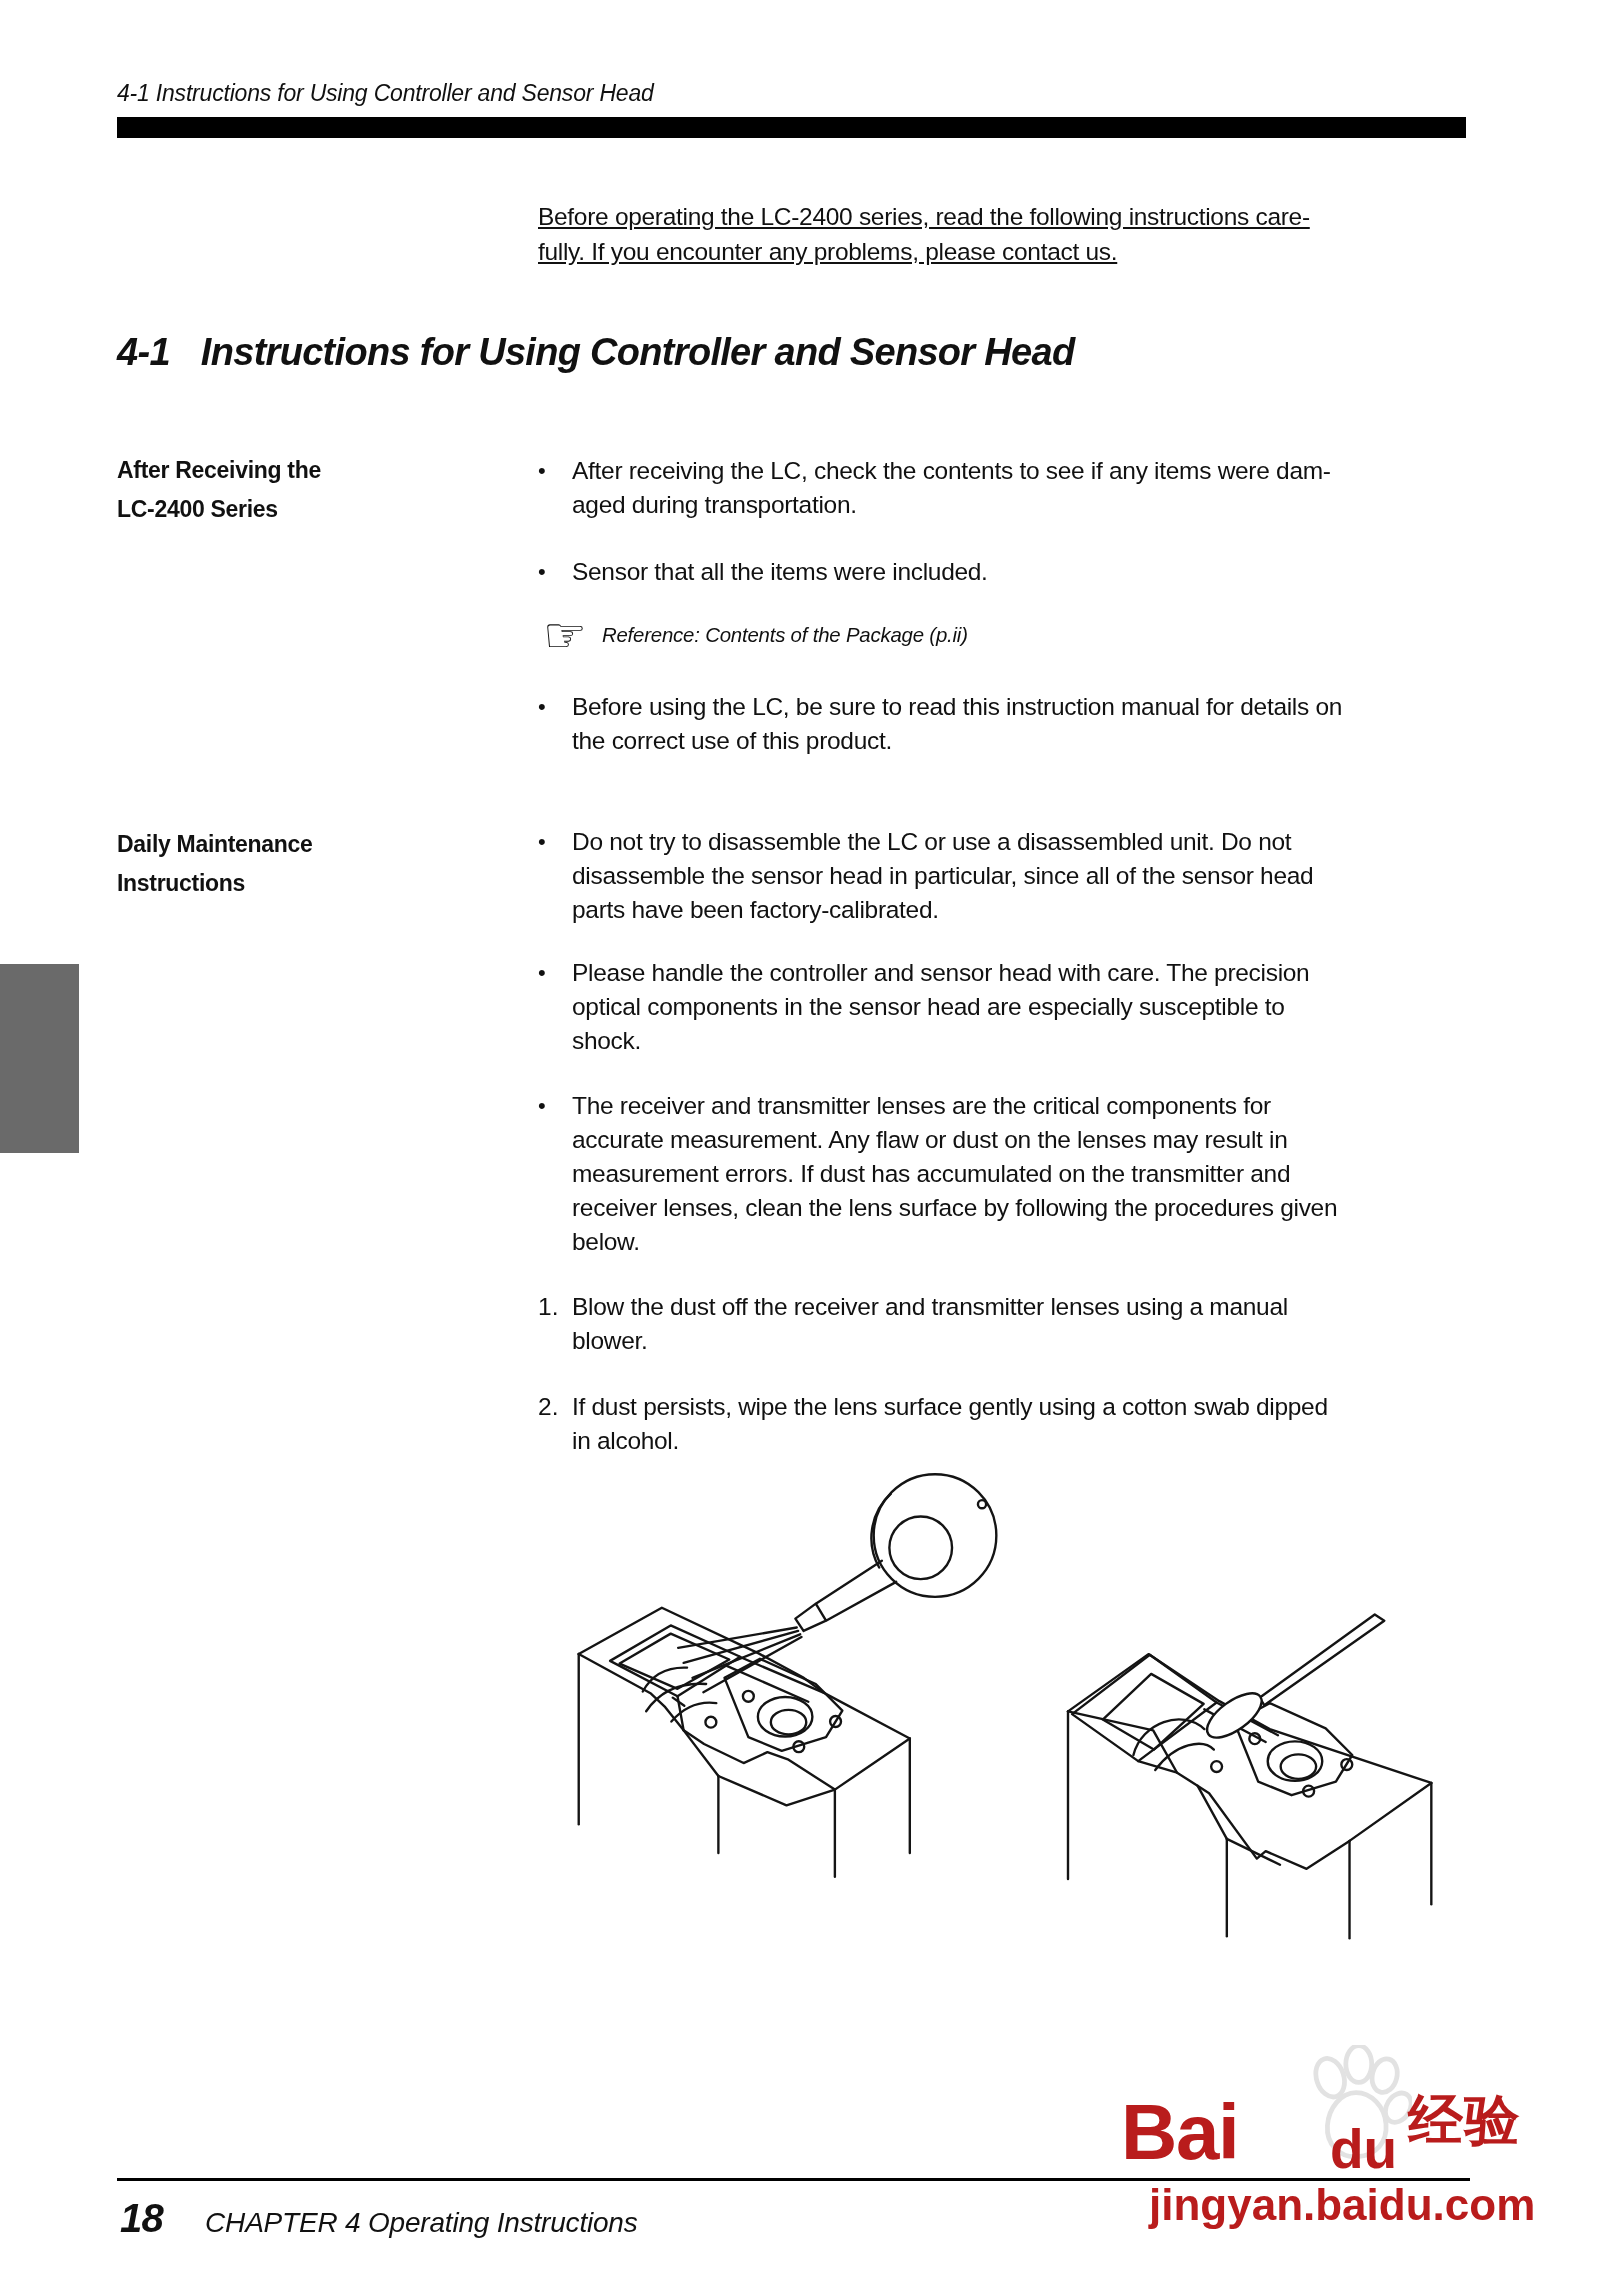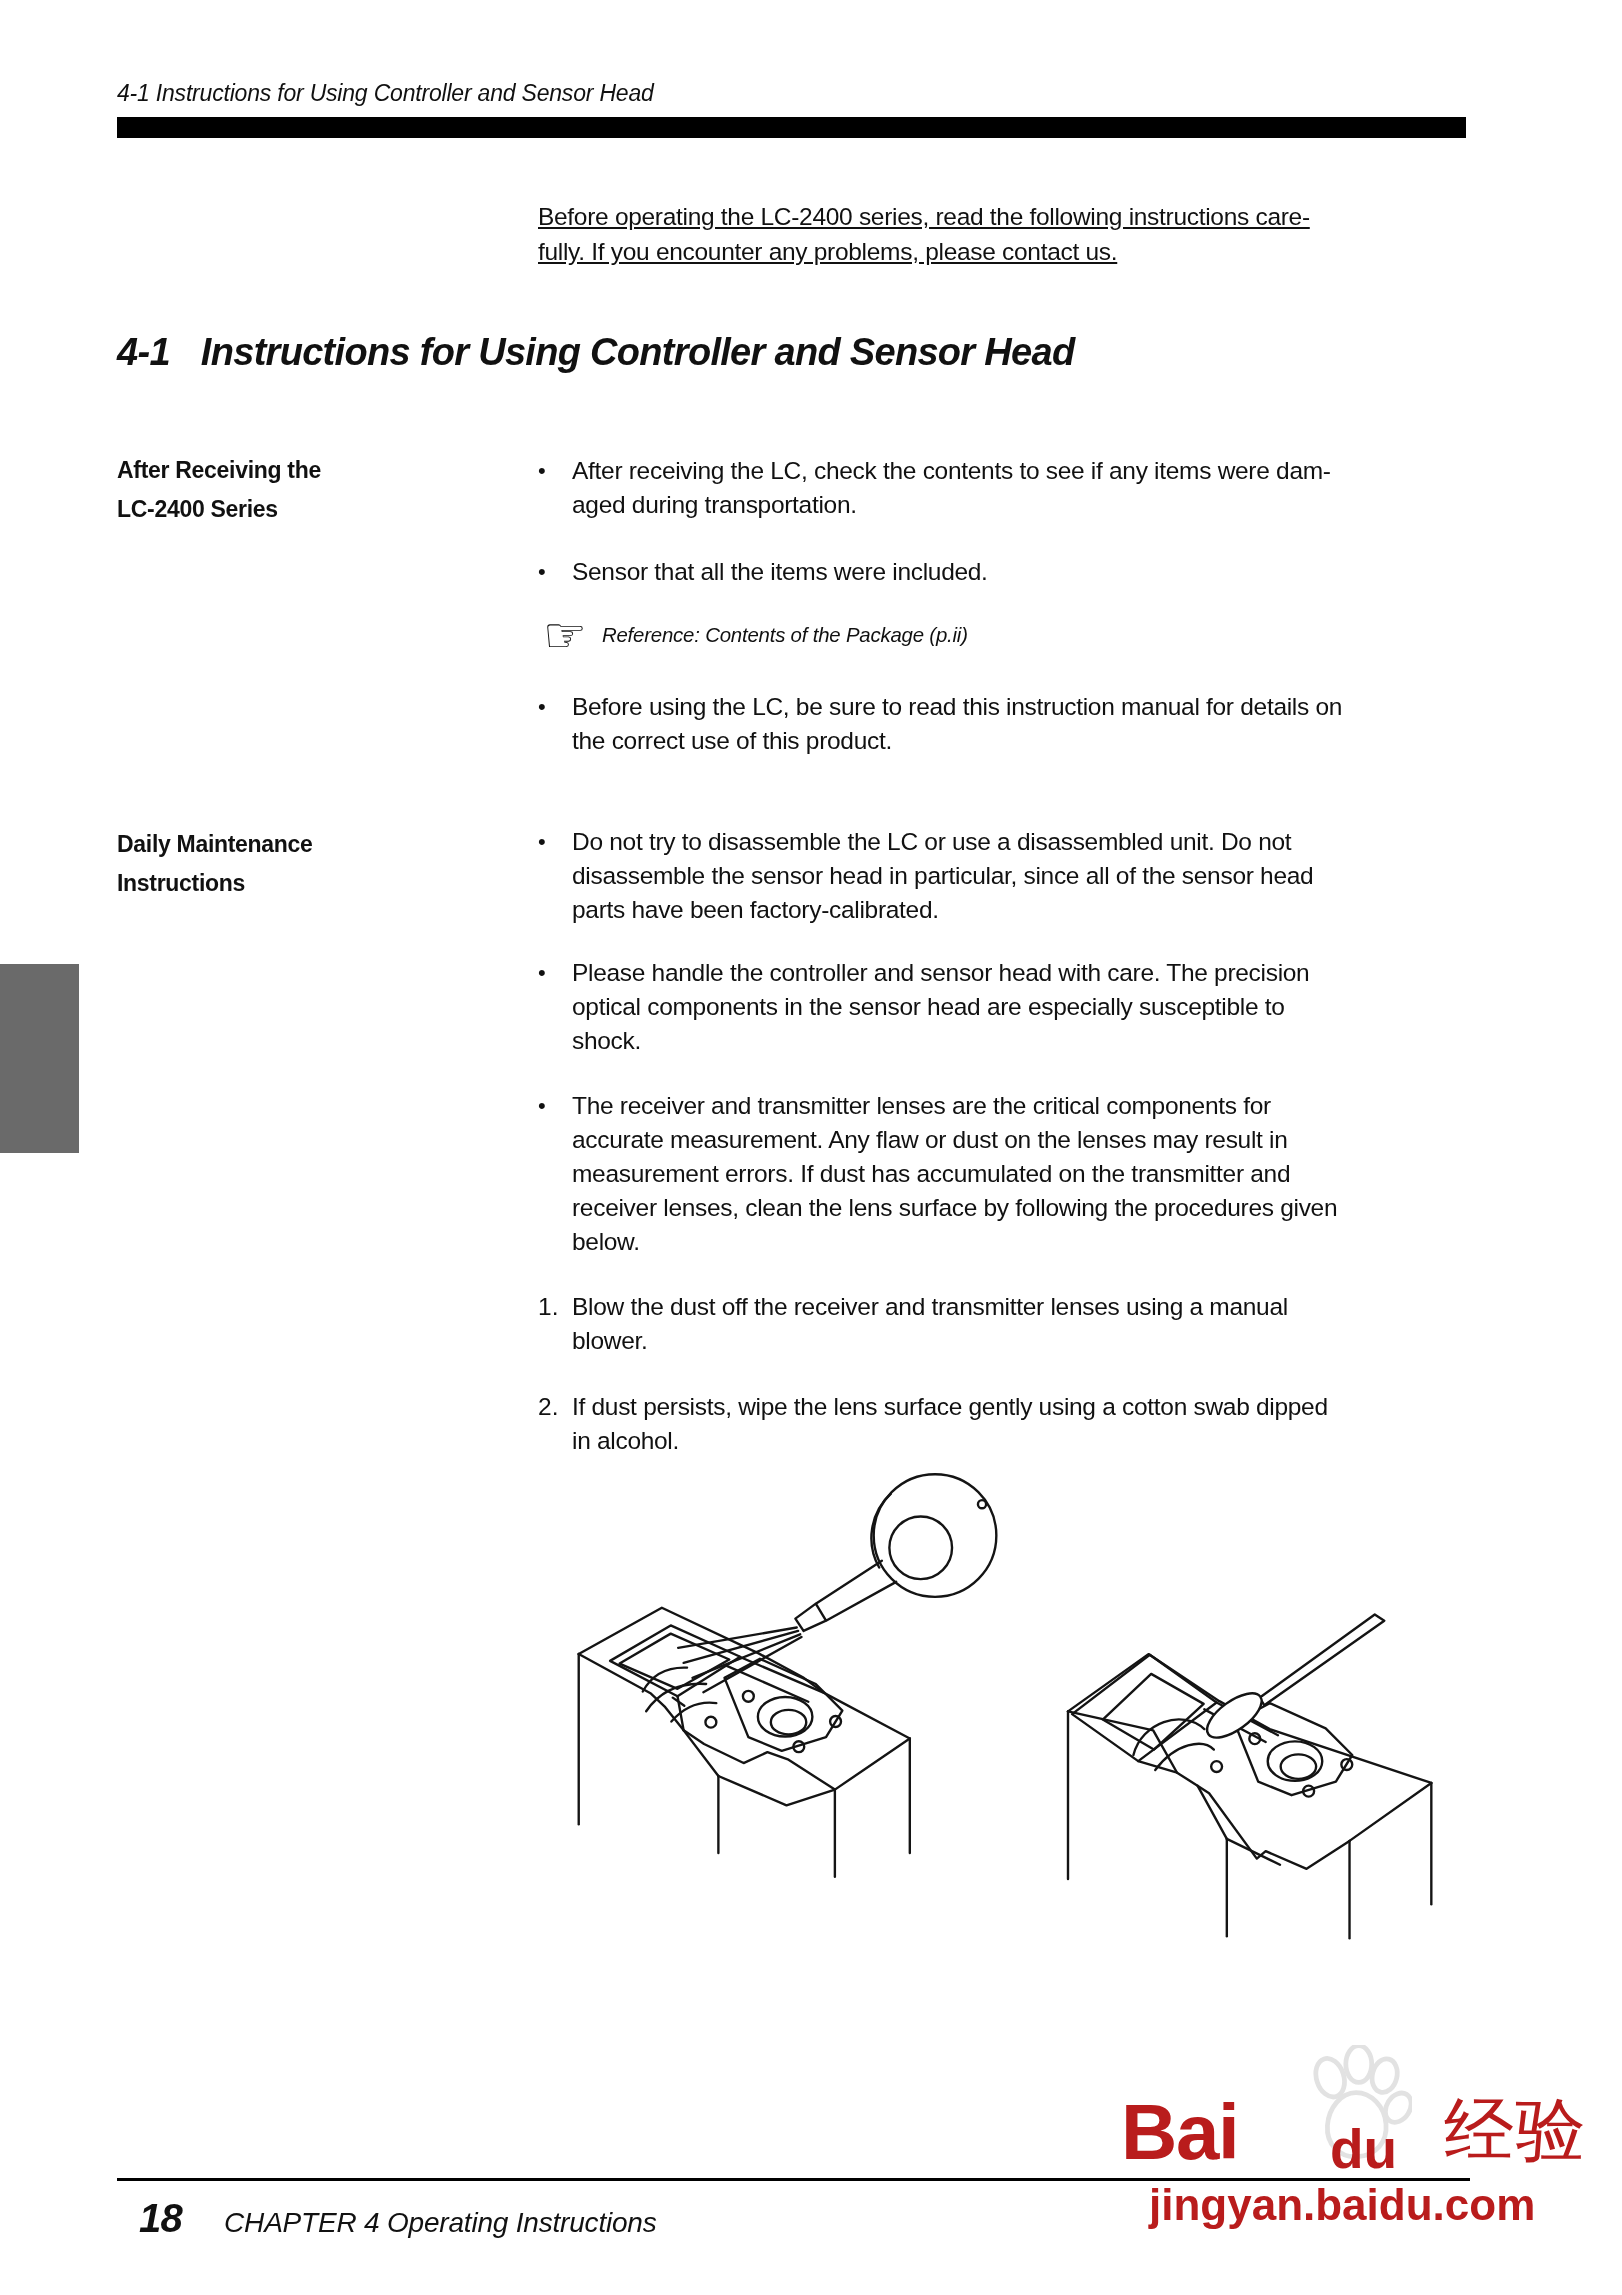--- a/index.html
+++ b/index.html
@@ -36,29 +36,29 @@
   .b-mnt-3 { top:1089px; }
   .b-step-1 { top:1290px; }
   .b-step-2 { top:1390px; }
   
   .fig-left { left:576px; top:1465px; }
   .fig-right { left:1053px; top:1530px; }
   
   .edge-tab { left:0; top:964px; width:79px; height:189px; background:#6a6a6a; }
   
   .footer-rule { left:117px; top:2178px; width:1353px; height:2.7px; background:#000; z-index:3; }
-  .footer-row { left:120px; top:2196px; display:flex; align-items:baseline; gap:42px; z-index:3;margin-left:19px; }
+  .footer-row { left:120px; top:2196px; display:flex; align-items:baseline; gap:42px; z-index:3; }
   .page-number { font-weight:bold; font-style:italic; font-size:40px; letter-spacing:-0.7px; }
   .chapter-label { font-style:italic; font-size:28px; letter-spacing:-0.2px; }
   
   .wm { color:#b91c1c; z-index:1;text-align:right; }
   .wm-bai  { left:1121px; top:2087px; font-weight:bold; font-size:78px; letter-spacing:-1.4px; }
   .wm-paw  { left:1296px; top:2045px; }
   .wm-du   { left:1330px; top:2117px; font-weight:bold; font-size:55px; }
-  .wm-cn   { left:1444px; top:2084px; font-weight:normal; font-size:70px; letter-spacing:1.4px; }
+  .wm-cn   { left:1408px; top:2084px; font-weight:bold; font-size:55px; letter-spacing:1.4px; }
   .wm-site { left:1149px; top:2180px; font-weight:bold; font-size:44px; letter-spacing:0px; }
   svg .ln { fill:none; stroke:#141414; stroke-width:3.5; stroke-linejoin:round; stroke-linecap:round; }
   svg .lnw { fill:#ffffff; stroke:#141414; stroke-width:3.5; stroke-linejoin:round; stroke-linecap:round; }
   svg .wmln { fill:#ffffff; stroke:#e2e2e2; stroke-width:7; stroke-linejoin:round; }
 </style>
 </head>
 <body>
 
 <div class="page">
 

